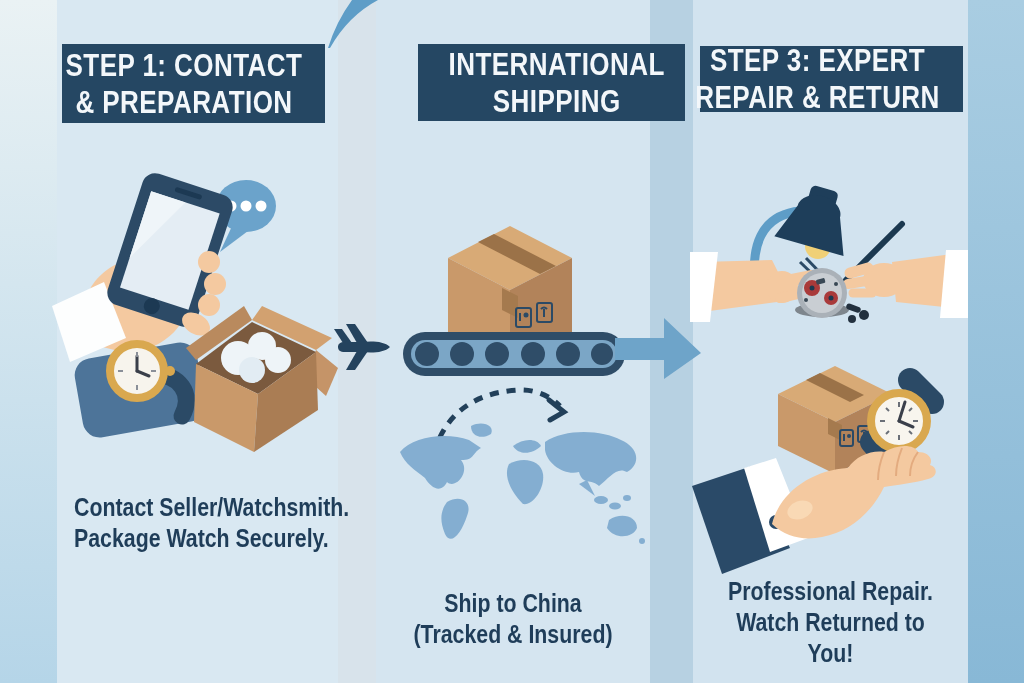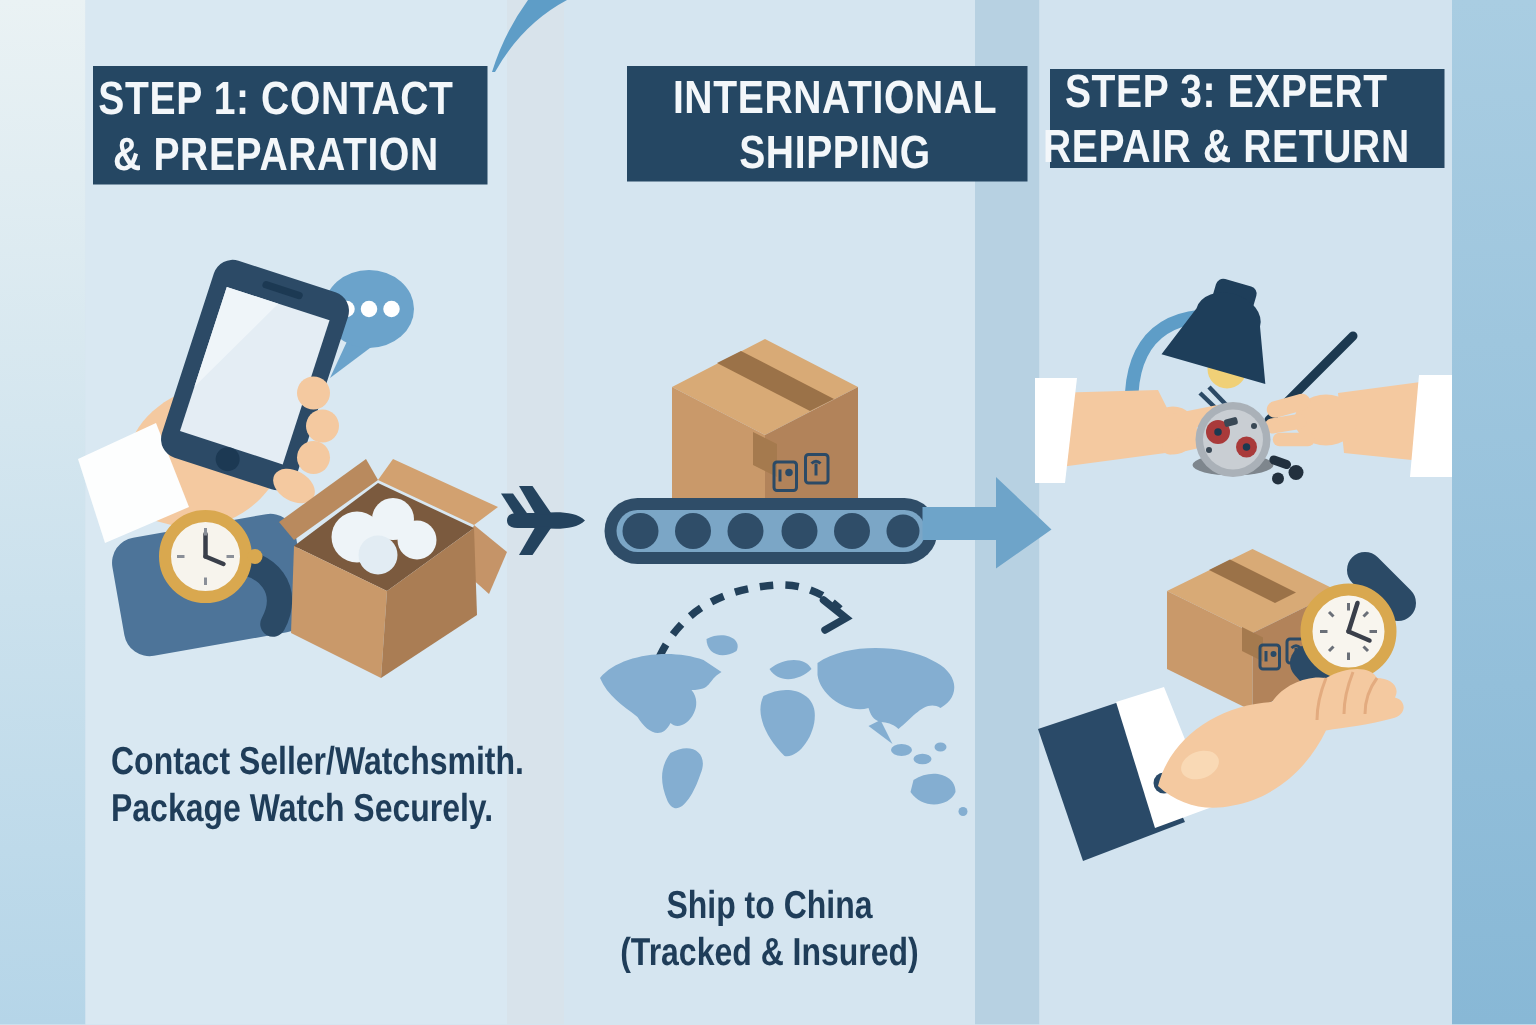--- a/index.html
+++ b/index.html
@@ -78,20 +78,27 @@
   <div class="cap cap-1">
     <div class="cap-inner">
       <span>Contact Seller/Watchsmith.</span>
       <span>Package Watch Securely.</span>
     </div>
   </div>
   <div class="cap cap-2">
     <div class="cap-inner">
       <span>Ship to China</span>
       <span>(Tracked &amp; Insured)</span>
+    </div>
+  </div>
+  <div class="cap cap-3">
+    <div class="cap-inner">
+      <span>Professional Repair.</span>
+      <span>Watch Returned to</span>
+      <span>You!</span>
     </div>
   </div>
 
   <svg class="art" width="1024" height="683" viewBox="0 0 1024 683">
 
     <path d="M330,48 Q348,16 378,0 L352,0 Q336,22 328,48 Z" fill="#5e9dc7"></path>
 
     <g>
       <path d="M233,224 L220,252 L252,228 Z" fill="#6ba3cb"></path>
       <ellipse cx="246" cy="206" rx="30" ry="26" fill="#6ba3cb"></ellipse>

